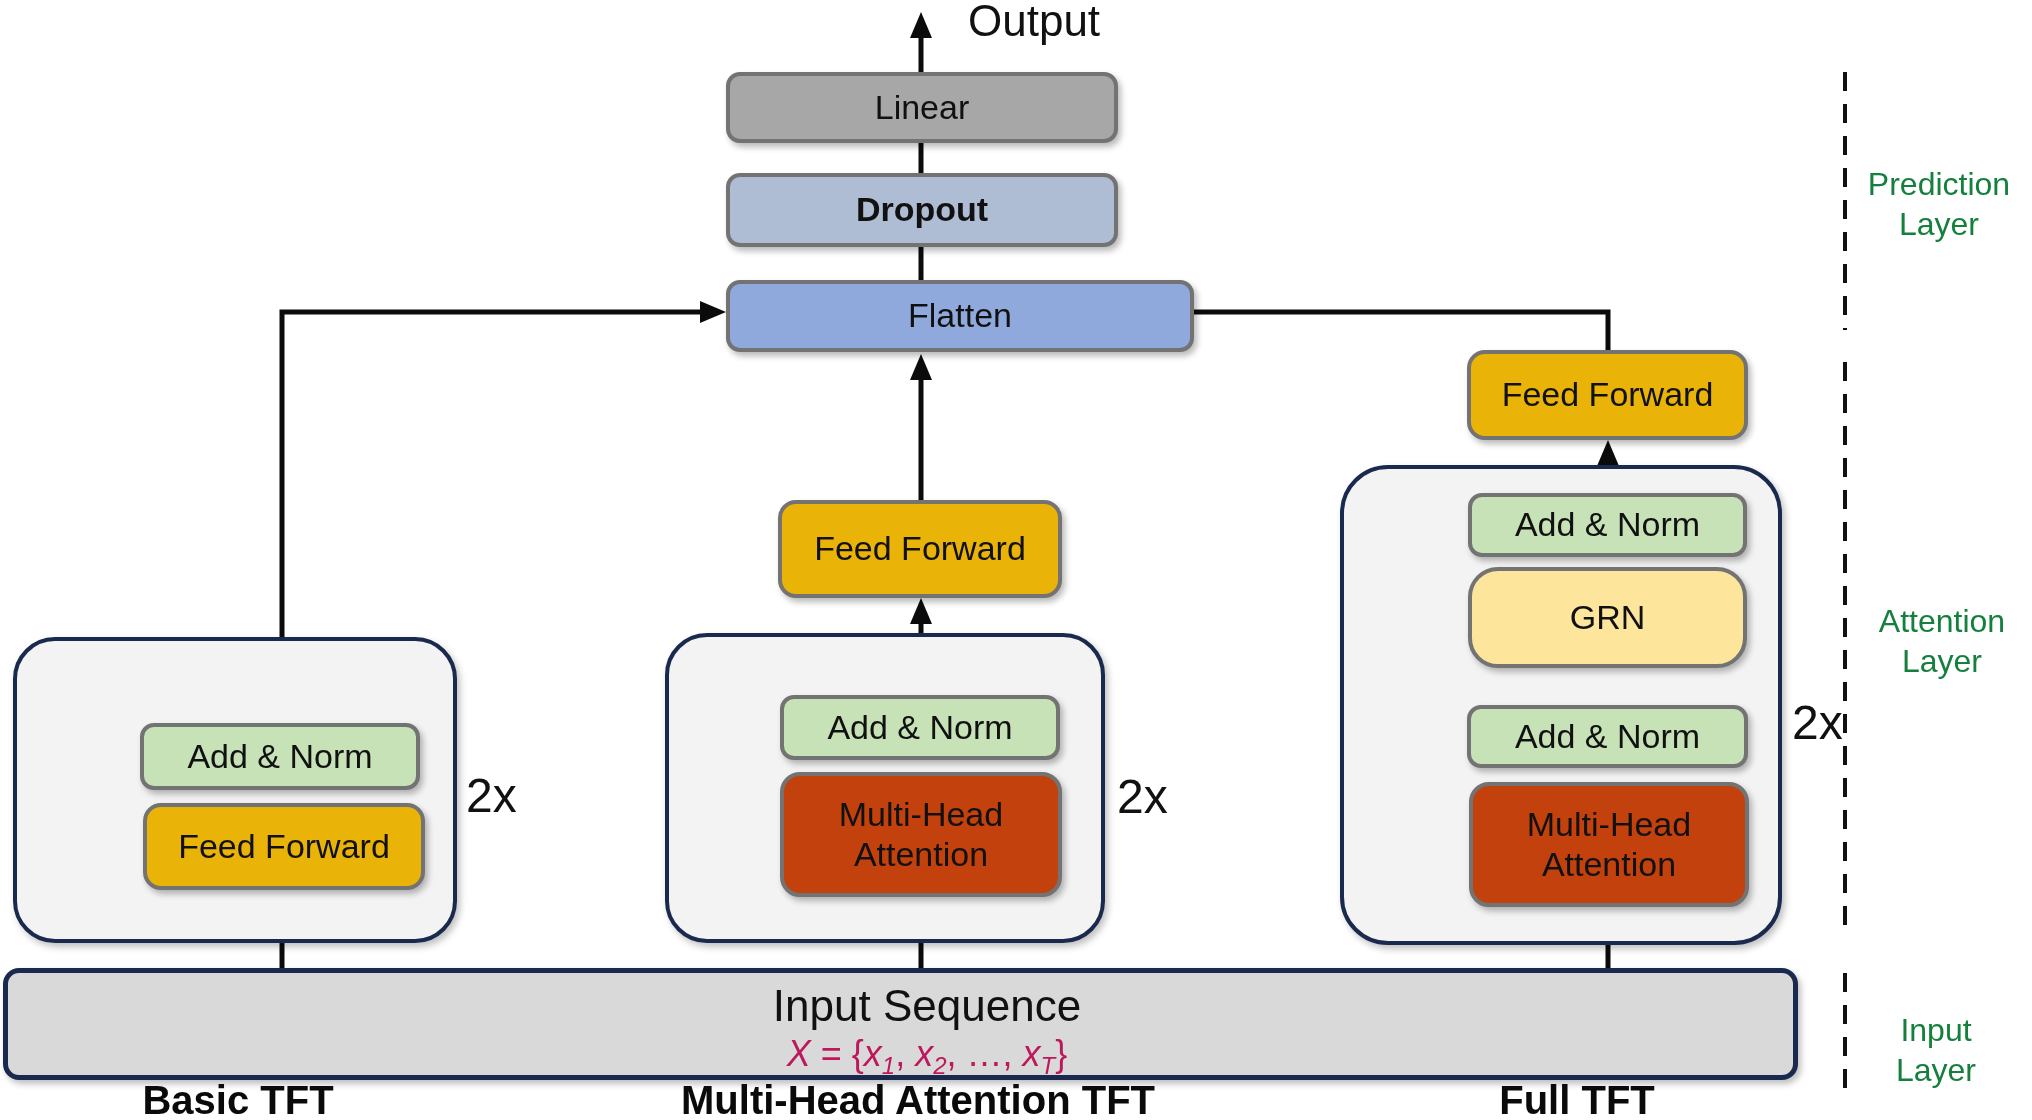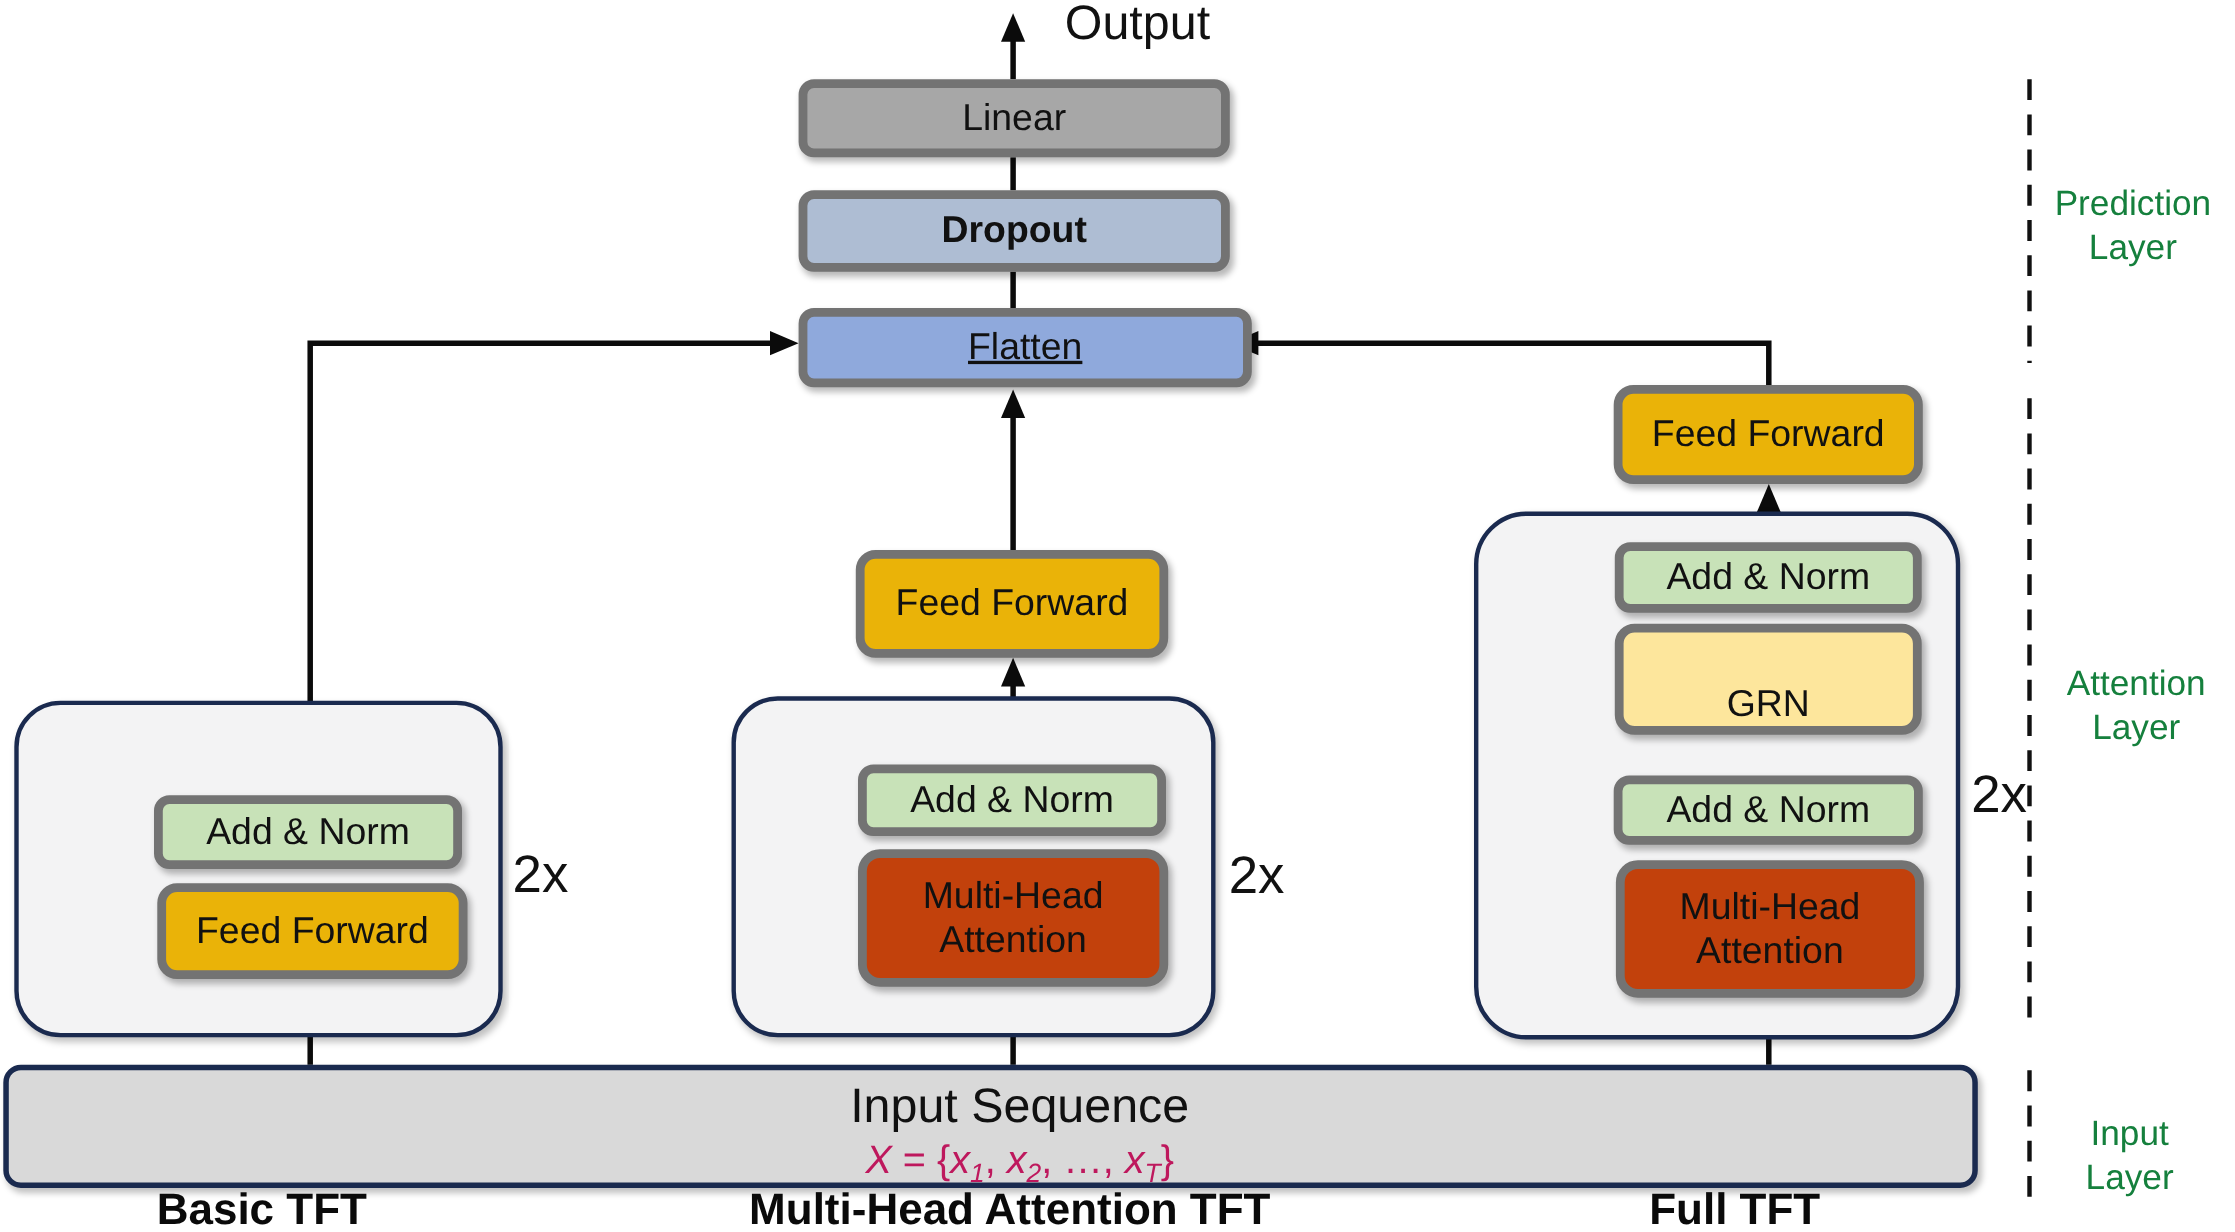--- a/index.html
+++ b/index.html
@@ -3,21 +3,21 @@
 <meta charset="utf-8">
 <style>
   html,body{margin:0;padding:0;background:#ffffff;}
   .canvas{
     position:relative;width:2032px;height:1120px;background:#ffffff;overflow:hidden;
     font-family:"Liberation Sans", sans-serif;color:#111;
   }
   .wires{position:absolute;left:0;top:0;width:2032px;height:1120px;}
   .node{
     position:absolute;display:flex;align-items:center;justify-content:center;
-    border:8px solid #737373;border-radius:14px;font-size:34px;text-align:center;
+    border:4px solid #737373;border-radius:14px;font-size:34px;text-align:center;
     box-shadow:3px 4px 6px rgba(0,0,0,0.28);box-sizing:border-box;line-height:1.15;
   }
   .container{
     position:absolute;border:4px solid #1a2a4f;background:#f3f3f4;border-radius:44px;
     box-shadow:3px 4px 7px rgba(0,0,0,0.25);box-sizing:border-box;
   }
   .fill-linear{background:#a7a7a7;}
   .fill-dropout{background:#aebdd3;}
   .fill-flatten{background:#8fa9dc;}
   .fill-ff{background:#eab308;}
@@ -107,21 +107,21 @@
   </svg>
 
   <div class="output-label">Output</div>
 
   <div class="node fill-linear" style="left:726px;top:72px;width:392px;height:71px;">
     <span>Linear</span>
   </div>
   <div class="node fill-dropout" style="left:726px;top:173px;width:392px;height:74px;font-weight:bold;">
     <span>Dropout</span>
   </div>
-  <div class="node fill-flatten" style="left:726px;top:280px;width:412px;height:72px;text-decoration:underline;">
+  <div class="node fill-flatten" style="left:726px;top:280px;width:468px;height:72px;">
     <span>Flatten</span>
   </div>
 
   <div class="container" style="left:13px;top:637px;width:444px;height:306px;border-radius:42px;"></div>
   <div class="node fill-addnorm" style="left:140px;top:723px;width:280px;height:67px;">
     <span>Add &amp; Norm</span>
   </div>
   <div class="node fill-ff" style="left:143px;top:803px;width:282px;height:87px;border-radius:18px;">
     <span>Feed Forward</span>
   </div>
@@ -139,21 +139,21 @@
   </div>
   <div class="repeat-label" style="left:1117px;top:769px;">2x</div>
 
   <div class="node fill-ff" style="left:1467px;top:350px;width:281px;height:90px;border-radius:18px;">
     <span>Feed Forward</span>
   </div>
   <div class="container" style="left:1340px;top:465px;width:442px;height:480px;border-radius:48px;"></div>
   <div class="node fill-addnorm" style="left:1468px;top:493px;width:279px;height:64px;">
     <span>Add &amp; Norm</span>
   </div>
-  <div class="node fill-grn" style="left:1468px;top:567px;width:279px;height:101px;border-radius:18px;align-items:flex-end;">
+  <div class="node fill-grn" style="left:1468px;top:567px;width:279px;height:101px;border-radius:30px;">
     <span>GRN</span>
   </div>
   <div class="node fill-addnorm" style="left:1467px;top:705px;width:281px;height:63px;">
     <span>Add &amp; Norm</span>
   </div>
   <div class="node fill-mha" style="left:1469px;top:782px;width:280px;height:125px;border-radius:20px;padding:0 30px;">
     <span>Multi-Head Attention</span>
   </div>
   <div class="repeat-label" style="left:1792px;top:695px;">2x</div>
 

